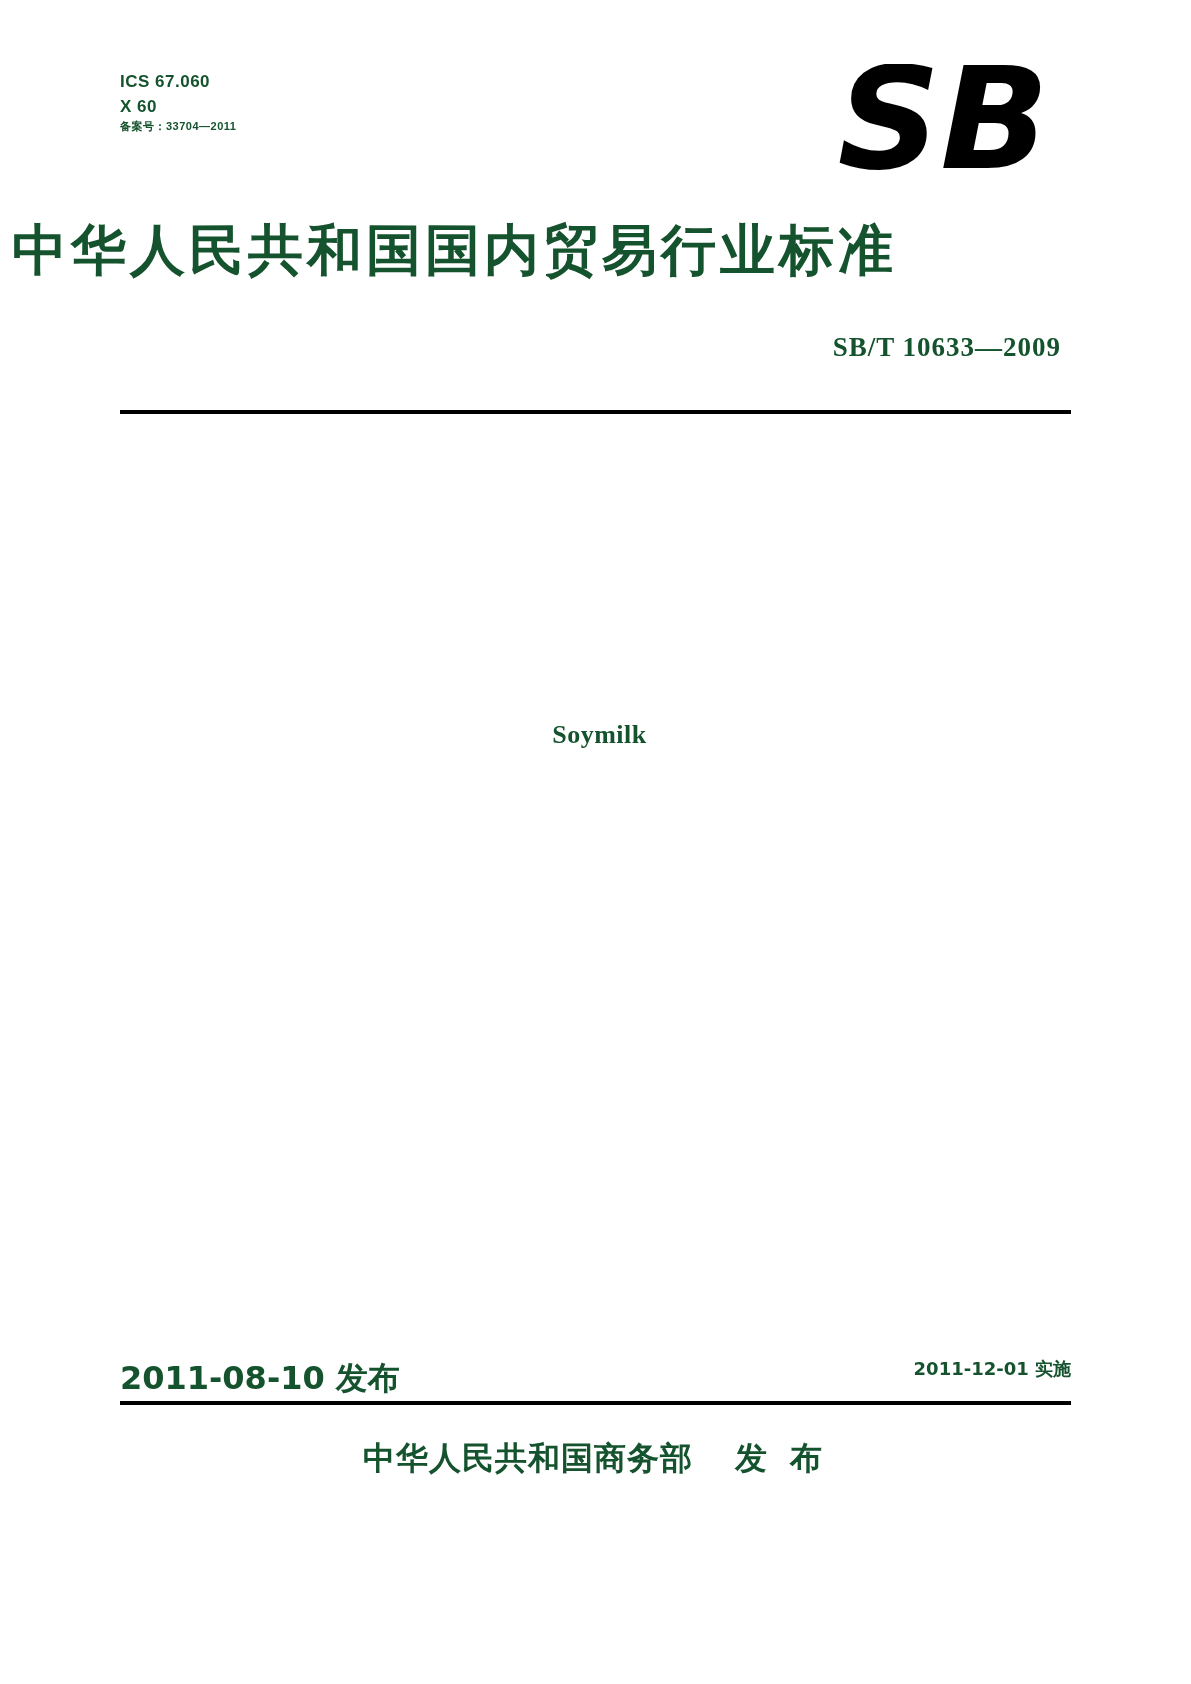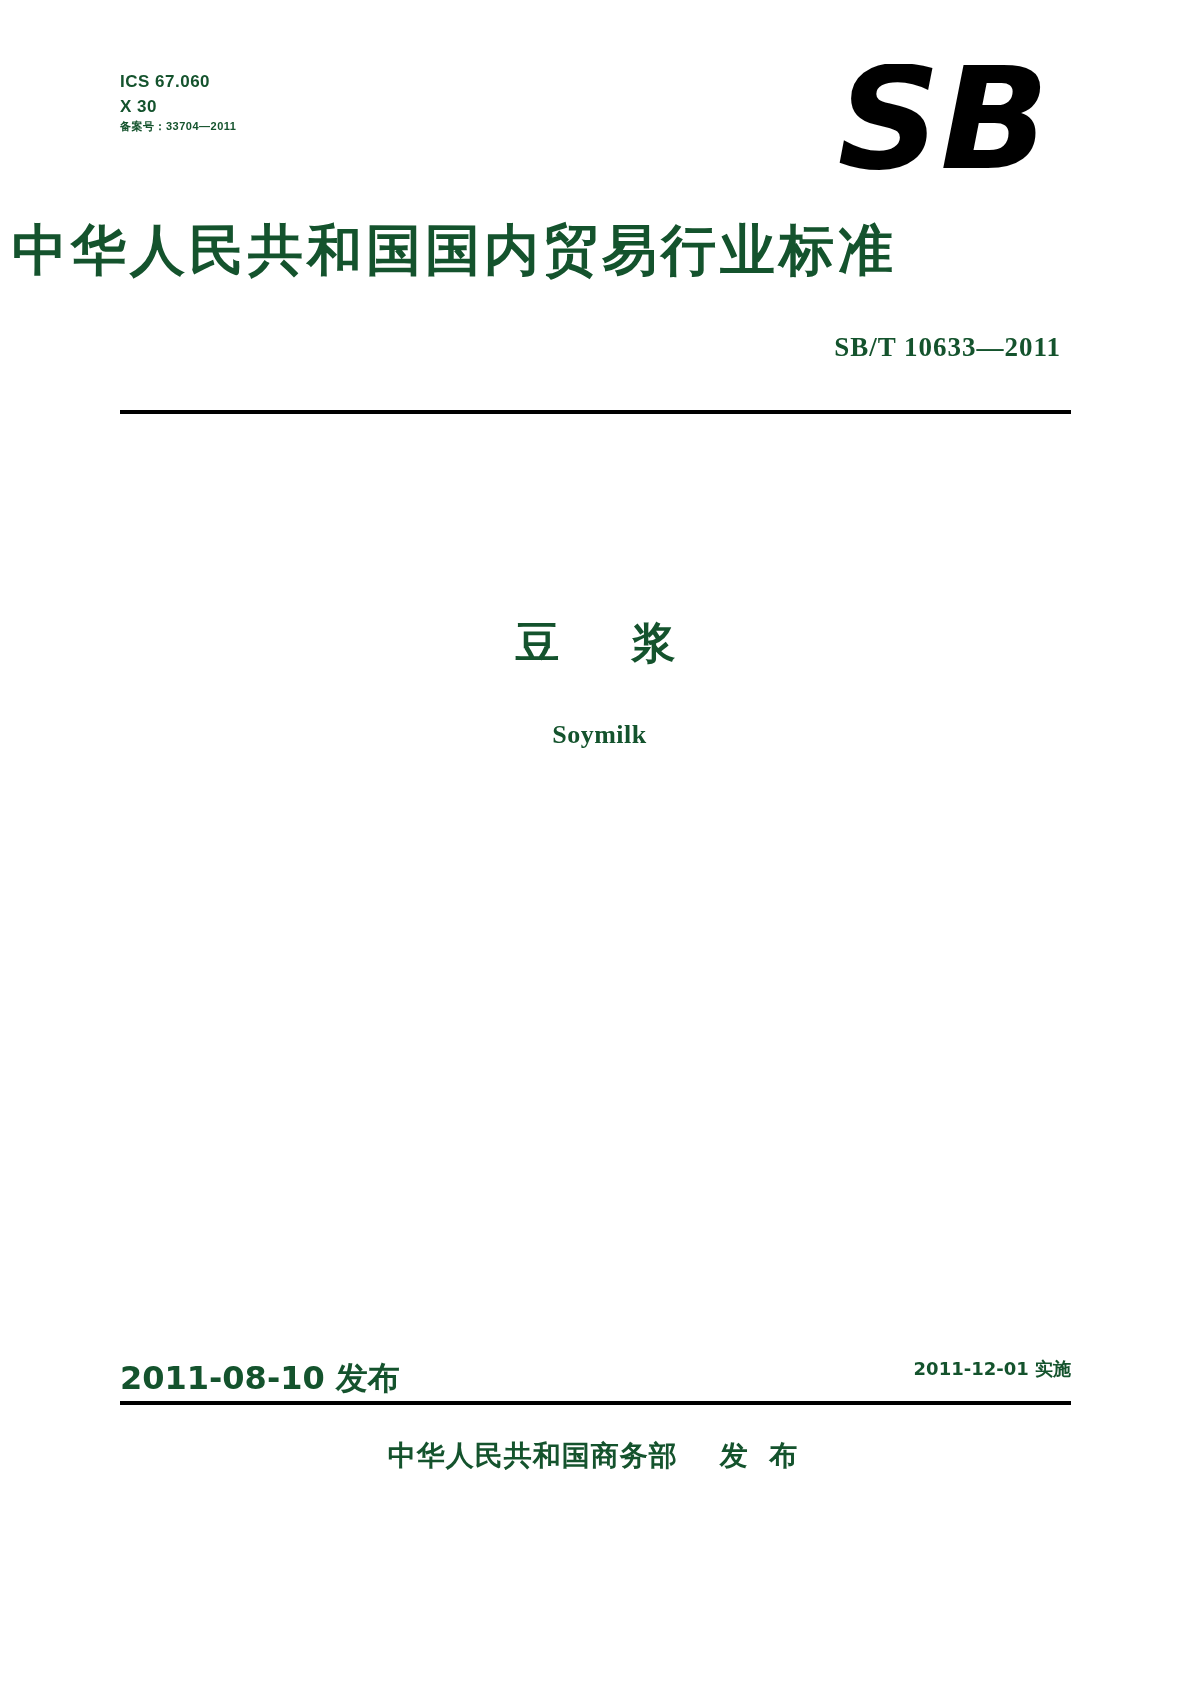--- a/index.html
+++ b/index.html
@@ -147,54 +147,53 @@
     background: #000;
   }
   .publisher {
     position: absolute;
     left: 0;
     right: 0;
     top: 1435px;
     text-align: center;
     font-family: "DejaVu Sans", sans-serif;
     font-weight: bold;
-    font-size: 28px;
+    font-size: 32px;
     letter-spacing: 1px;
     white-space: nowrap;
   }
   .publisher .pub-verb {
     display: inline-block;
     margin-left: 42px;
     letter-spacing: 6px;
   }
 </style>
 </head>
 <body>
 
 <div class="page">
 
   <div class="header-meta">
     <div class="ics">ICS 67.060</div>
-    <div class="cls">X 30</div>
+    <div class="cls">X 60</div>
     <div class="rec">备案号：33704—2011</div>
   </div>
 
   <div class="sb-logo">
     <svg viewBox="0 0 235 120" xmlns="http://www.w3.org/2000/svg" aria-label="SB">
       <text x="117" y="104" text-anchor="middle" font-family="DejaVu Sans, sans-serif" font-size="140" font-weight="bold" transform="scale(1.02,1)" fill="#000">SB</text>
     </svg>
   </div>
 
   <div class="doc-title">中华人民共和国国内贸易行业标准</div>
 
-  <div class="std-no">SB/T 10633—2011</div>
+  <div class="std-no">SB/T 10633—2009</div>
 
   <div class="rule-top"></div>
 
-  <div class="subject-cn">豆浆</div>
   <div class="subject-en">Soymilk</div>
 
   <div class="date-issue">2011-08-10 发布</div>
   <div class="date-impl">2011-12-01 实施</div>
 
   <div class="rule-bottom"></div>
 
   <div class="publisher">
     <span>中华人民共和国商务部</span><span class="pub-verb">发 布</span>
   </div>

